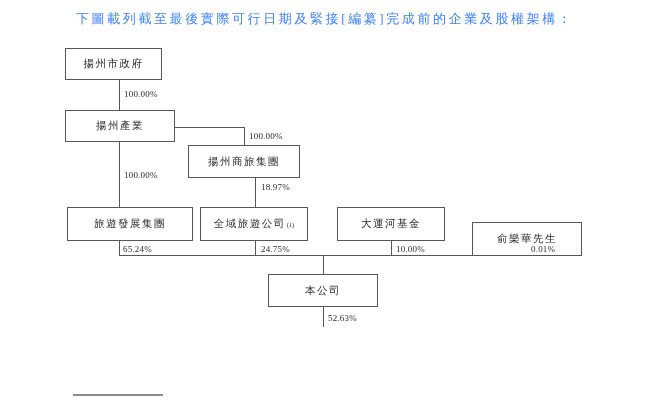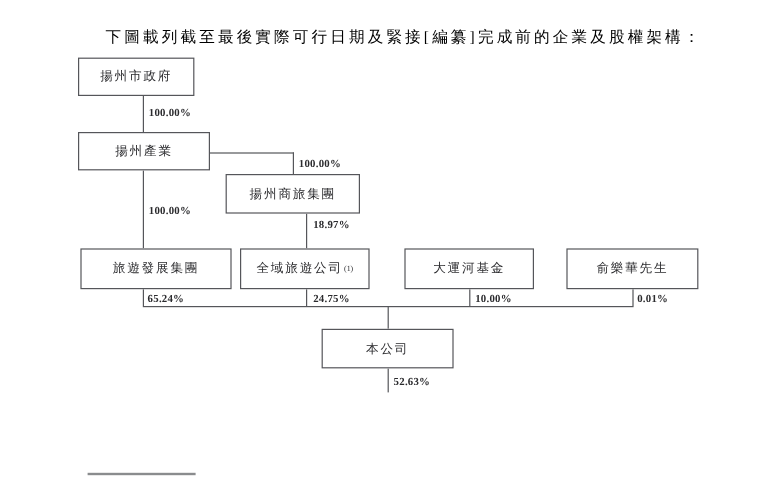--- a/index.html
+++ b/index.html
@@ -2,32 +2,32 @@
 <html><head>
 <meta charset="utf-8">
 <style>
   html,body { margin:0; padding:0; }
   body { background:#ffffff; font-family:"Liberation Serif","DejaVu Serif",serif; }
   .page {
     position:relative; width:650px; height:405px; background:#ffffff;
     overflow:hidden; color:#2b2b2e;
   }
   .title {
-    position:absolute; left:72px; top:6px; margin:16px;
-    font-size:13px; letter-spacing:2.6px; white-space:nowrap; color:#000000;
+    position:absolute; left:72px; top:6px; margin:4px;
+    font-size:13px; letter-spacing:2.6px; white-space:nowrap; color:#3b82f6;
   }
   .node {
     position:absolute; box-sizing:border-box; border:1px solid #55565a;
     background:#ffffff; display:flex; align-items:center; justify-content:center;
     font-size:10.5px; letter-spacing:1.5px; color:#2b2b2e; white-space:nowrap;
   }
   .node .sup { font-size:6.5px; letter-spacing:0; vertical-align:4px; margin-left:1px; }
   .pct {
     position:absolute; font-size:9px; letter-spacing:0.2px; color:#2b2b2e;
-    white-space:nowrap; line-height:10px;font-weight:bold;
+    white-space:nowrap; line-height:10px;
   }
   .vl { position:absolute; width:1px; background:#55565a; }
   .hl { position:absolute; height:1px; background:#55565a; }
   .rule { position:absolute; left:73px; top:394px; width:90px; height:2px; background:#8a8c8e; }
 </style>
 </head>
 <body>
 
 <div class="page">
 
@@ -58,21 +58,21 @@
   <div class="node" style="left:67px;top:207px;width:126px;height:34px">
     <span>旅遊發展集團</span>
   </div>
   <div class="node" style="left:337px;top:207px;width:108px;height:34px">
     <span>大運河基金</span>
   </div>
   <div class="node" style="left:200px;top:207px;width:108px;height:34px">
     <span>全域旅遊公司</span>
       <span class="sup">(1)</span>
   </div>
-  <div class="node" style="left:472px;top:207px;width:110px;height:34px">
+  <div class="node" style="left:472px;top:222px;width:110px;height:34px">
     <span>俞樂華先生</span>
   </div>
   <div class="node" style="left:268px;top:274px;width:110px;height:33px">
     <span>本公司</span>
   </div>
 
   <div class="pct" style="left:124px;top:89px">100.00%</div>
   <div class="pct" style="left:249px;top:131px">100.00%</div>
   <div class="pct" style="left:124px;top:170px">100.00%</div>
   <div class="pct" style="left:261px;top:182px">18.97%</div>

